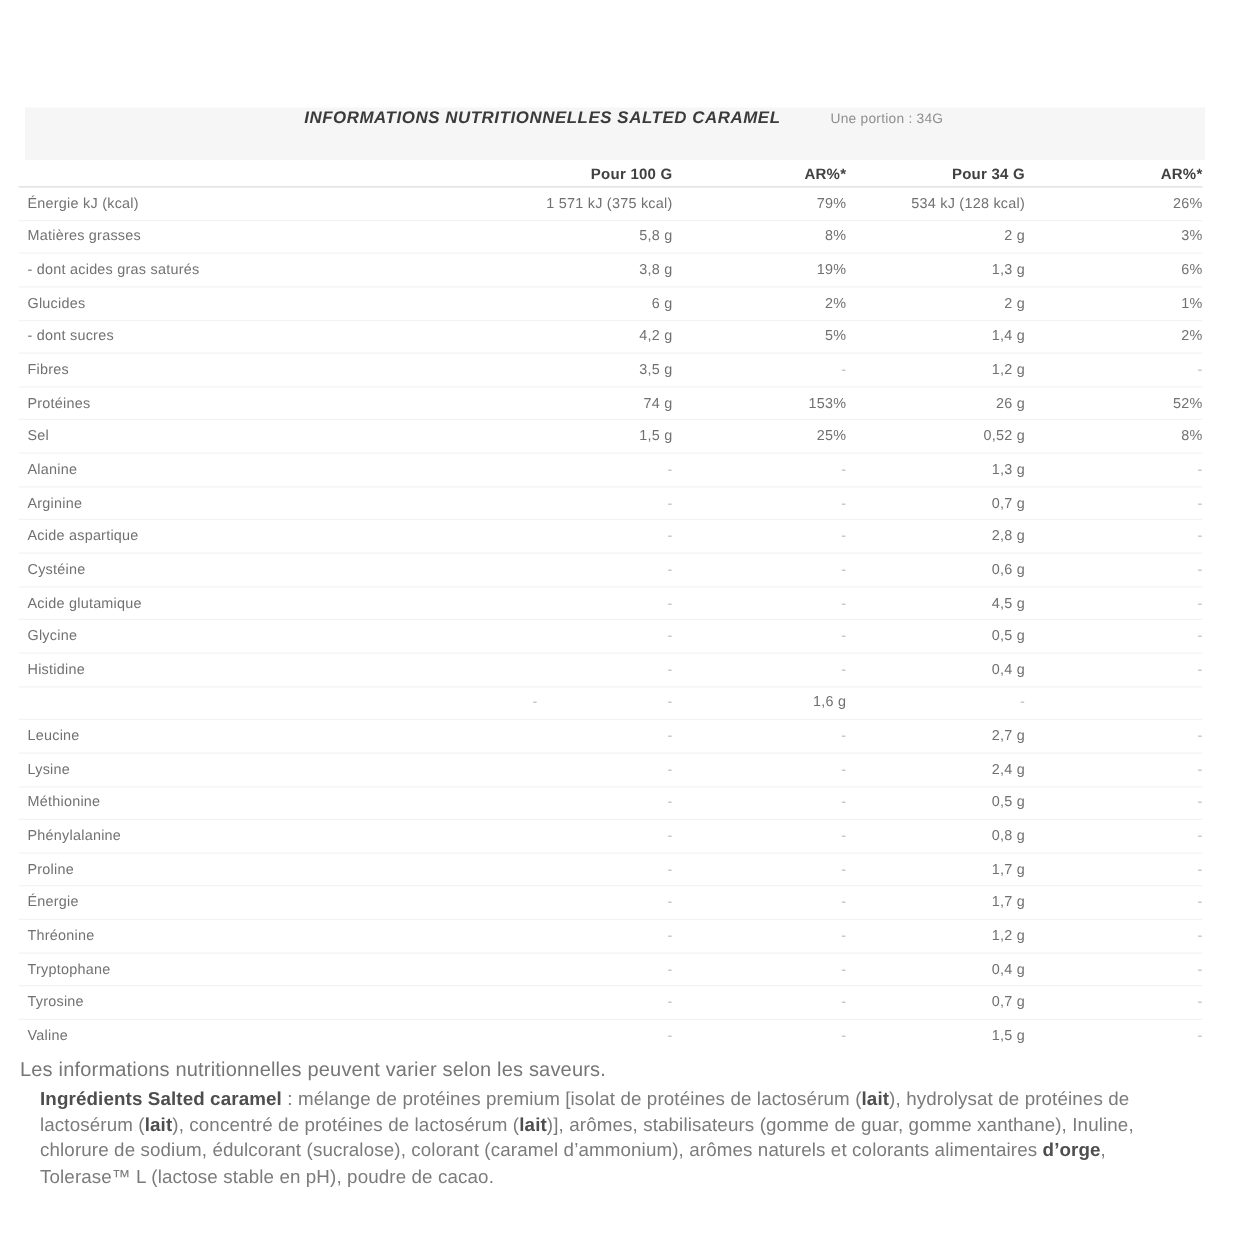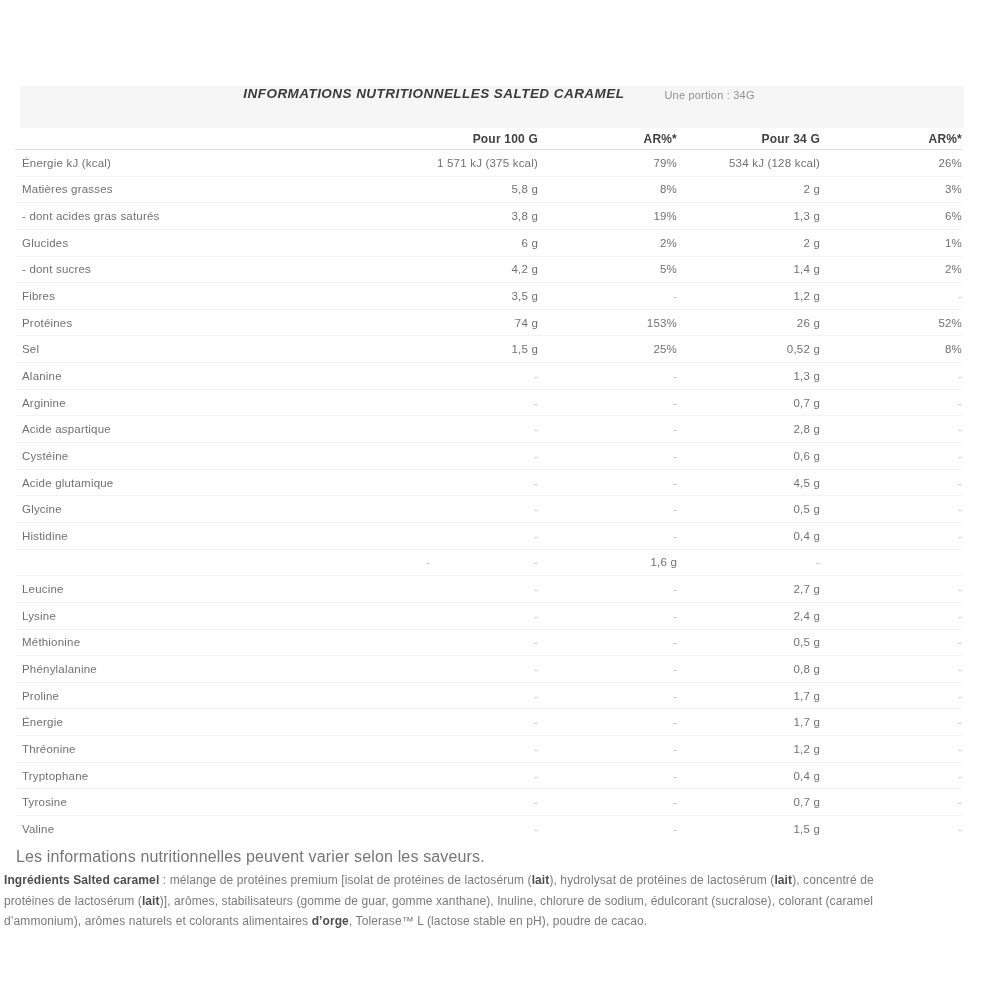--- a/index.html
+++ b/index.html
@@ -44,22 +44,22 @@
   .cell.label { padding-left:7px; text-align:left; letter-spacing:.2px; }
   .cell.num { text-align:right; letter-spacing:.2px; }
   .cell.num.dash { color:#b9b9b9; }
 
   
   .note {
     position:absolute; left:16px; top:848px;
     font-size:16px; color:#767676; letter-spacing:.15px;
   }
   .ingredients {
-    position:absolute; left:4px; top:870px; width:906px;
-    font-size:12px; line-height:20.6px; color:#7b7b7b; letter-spacing:.1px;
+    position:absolute; left:32px; top:870px; width:906px;
+    font-size:15px; line-height:20.6px; color:#7b7b7b; letter-spacing:.1px;
   }
   .ingredients .bold { font-weight:bold; color:#4e4e4e; }
 </style>
 </head>
 <body>
 
 <div class="canvas">
 
   <div class="header-band">
     <div class="title">INFORMATIONS NUTRITIONNELLES SALTED CARAMEL</div>

